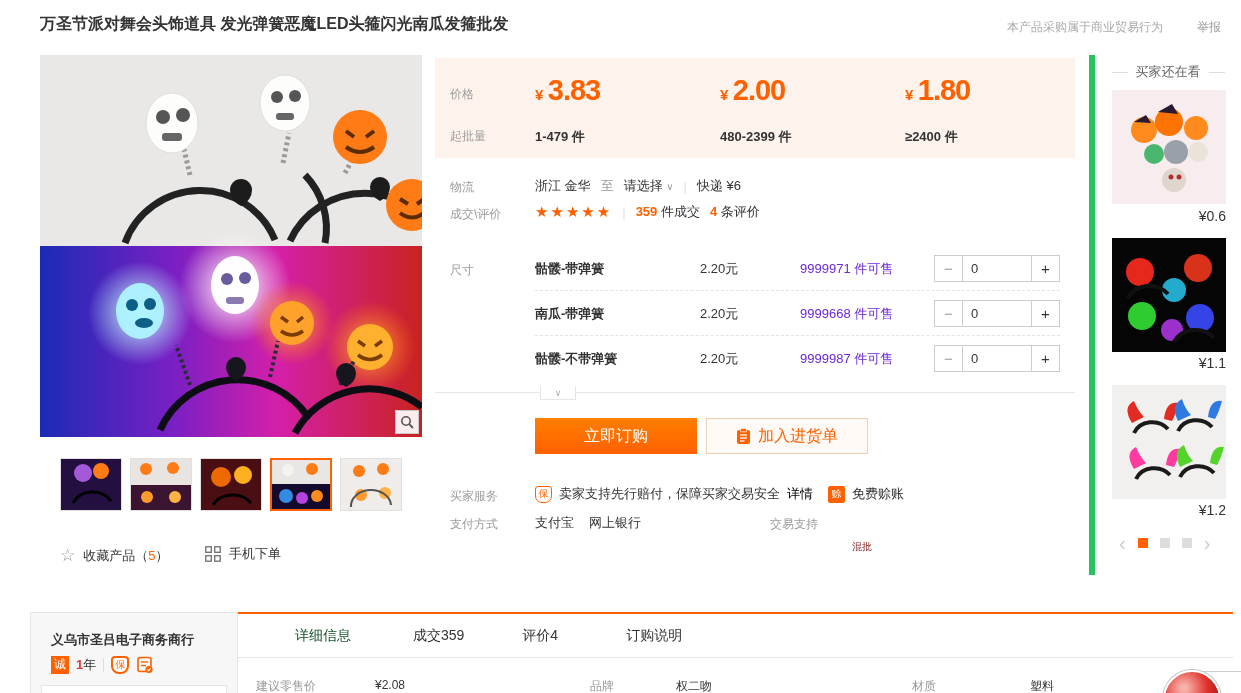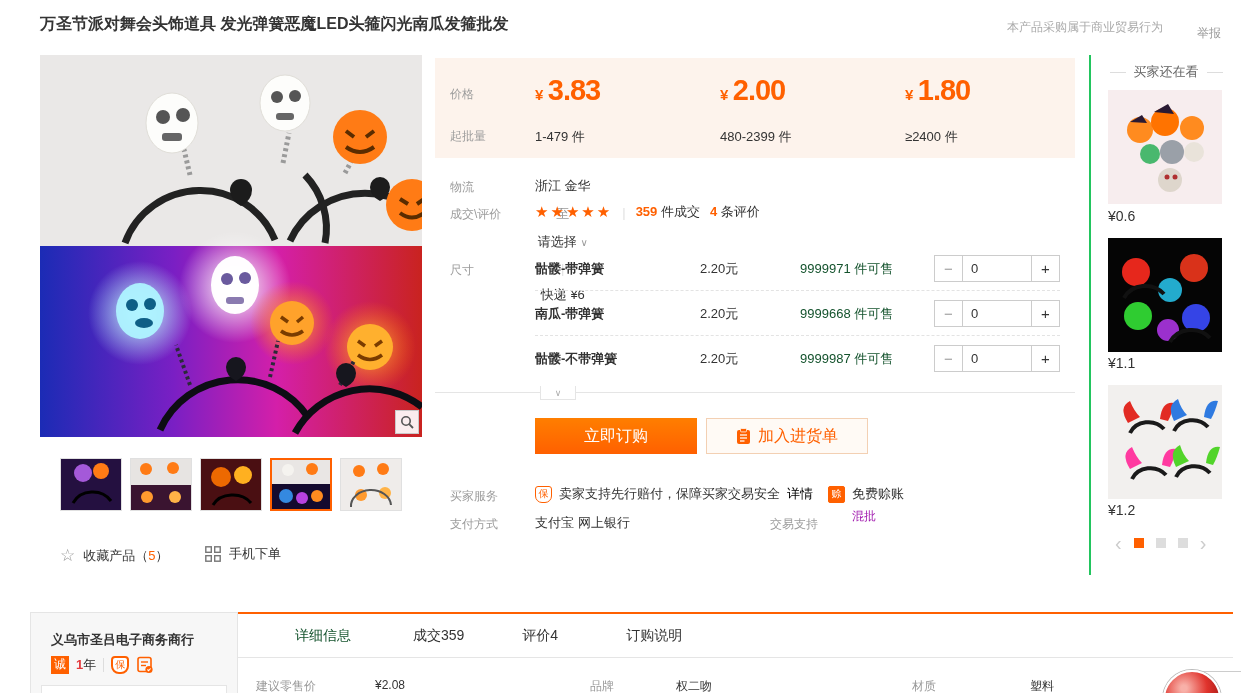--- a/index.html
+++ b/index.html
@@ -4,21 +4,21 @@
 <style>
   * { margin:0; padding:0; box-sizing:border-box; }
   html,body { background:#fff; }
   body { font-family:"Liberation Sans","DejaVu Sans",sans-serif; color:#333; }
   #page { position:relative; width:1241px; height:693px; background:#fff; overflow:hidden; }
   .abs { position:absolute; }
 
   
   .title { left:40px; top:14px; font-size:16px; font-weight:bold; color:#333; }
   .hdr-notice { top:19px; right:78px; font-size:12px; color:#aaa; }
-  .hdr-report { top:25px; right:20px; font-size:12px; color:#999; cursor:pointer; }
+  .hdr-report { top:19px; right:20px; font-size:12px; color:#999; cursor:pointer; }
 
   
   .main-img { left:40px; top:55px; width:382px; height:382px; background:#eae8e7; }
   .zoom-btn { right:3px; bottom:3px; width:24px; height:24px; background:rgba(255,255,255,.92);
               border:1px solid #c9c9c9; display:flex; align-items:center; justify-content:center; }
   .thumbs { left:60px; top:458px; display:flex; gap:8px; }
   .thumb { width:62px; height:53px; border:1px solid #e0e0e0; overflow:hidden; position:relative; cursor:pointer; }
   .thumb.sel { border:2px solid #ff6000; }
   .fav-row { left:60px; top:545px; font-size:13px; color:#333; display:flex; align-items:center; gap:8px; }
   .star-outline { color:#999; font-size:17px; }
@@ -26,65 +26,65 @@
   .mobile-row { left:205px; top:545px; font-size:13px; color:#333; display:flex; align-items:center; gap:8px; }
 
   
   .price-box { left:435px; top:58px; width:640px; height:100px; background:#fdf3ec; }
   .lbl { color:#9c9c9c; font-size:12px;text-align:center; }
   .price-lbl { left:15px; top:28px; }
   .moq-lbl { left:15px; top:70px; }
   .tier { top:16px; }
   .tier .yen { color:#ff6000; font-size:15px; font-weight:bold; }
   .tier .val { color:#ff6000; font-size:29px; font-weight:bold; letter-spacing:-1px; }
-  .range { top:70px; font-size:13px; color:#333; }
+  .range { top:70px; font-size:13px; color:#333;font-weight:bold; }
 
   .row-lbl { left:450px; font-size:12px; color:#9c9c9c; }
-  .logi { left:535px; top:177px; font-size:13px; color:#333; display:flex; align-items:center; gap:10px;flex-direction:column; }
+  .logi { left:535px; top:177px; font-size:13px; color:#333; display:flex; align-items:center; gap:10px; }
   .muted { color:#999; }
   .sep { color:#e0e0e0; }
   .caret { font-size:10px; color:#999; }
   .rating-row { left:535px; top:203px; display:flex; align-items:center; gap:10px; font-size:13px; }
   .stars { color:#ff6000; font-size:15px; letter-spacing:2px; }
   .orange-b { color:#ff6000; font-weight:bold; }
 
   .sku-row { left:535px; width:525px; height:45px; display:flex; align-items:center; }
   .sku-name { width:165px; font-size:13px; font-weight:bold; color:#333; }
   .sku-price { width:100px; font-size:13px; color:#333; }
-  .sku-stock { width:132px; font-size:13px; color:#14532d; }
+  .sku-stock { width:132px; font-size:13px; color:#6d28d9; }
   .dashed { left:535px; width:525px; border-bottom:1px dashed #e3e3e3; height:0; }
   .stepper { display:flex; height:27px; border:1px solid #ccc; background:#fff; margin-left:2px; }
   .stepper .btn { width:27px; display:flex; align-items:center; justify-content:center; font-size:15px; color:#999; cursor:pointer; background:#fff; }
   .stepper .btn.plus { color:#333; }
   .stepper .qty { width:70px; border-left:1px solid #ccc; border-right:1px solid #ccc; display:flex; align-items:center; padding-left:8px; font-size:13px; color:#333; }
   .sku-div { left:435px; top:392px; width:640px; border-bottom:1px solid #e5e5e5; height:0; }
   .expand-tab { left:540px; top:386px; width:36px; height:14px; background:#fff; border:1px solid #e5e5e5; border-top:none;
                 display:flex; align-items:center; justify-content:center; color:#aaa; font-size:9px; cursor:pointer; z-index:2; }
 
   .btn-order { left:535px; top:418px; width:162px; height:36px; background:linear-gradient(#ff7e00,#ff6000);
                color:#fff; font-size:16px; display:flex; align-items:center; justify-content:center; cursor:pointer; }
   .btn-cart { left:706px; top:418px; width:162px; height:36px; background:#fffaf5; border:1px solid #f3d0b3;
               color:#ff6000; font-size:16px; display:flex; align-items:center; justify-content:center; gap:7px; cursor:pointer; }
 
   .svc-row { left:535px; top:485px; display:flex; align-items:center; gap:7px; font-size:13px; color:#333; }
   .badge-shield { width:17px; height:17px; border:1px solid #ff6000; border-radius:3px 3px 7px 7px; color:#ff6000;
                   font-size:10px; display:flex; align-items:center; justify-content:center; background:#fff; }
   .badge-sq { width:17px; height:17px; border:1px solid #ff6000; background:#ff6000; color:#fff; border-radius:2px;
               font-size:10px; display:flex; align-items:center; justify-content:center; }
   .link-blue { color:#000000; cursor:pointer; }
-  .pay-row { left:535px; top:514px; font-size:13px; color:#333; display:flex; gap:4px; }
+  .pay-row { left:535px; top:514px; font-size:13px; color:#333; display:flex; gap:15px; }
   .trade-lbl { left:770px; top:516px; }
-  .trade-val { left:852px; top:508px; font-size:12px; color:#a21caf; }
+  .trade-val { left:852px; top:540px; font-size:10px; color:#7f1d1d; }
 
   
-  .sidebar { left:1089px; top:55px; width:152px; height:520px; border-left:2px solid #22c55e; }
+  .sidebar { left:1089px; top:55px; width:152px; height:520px; border-left:6px solid #22c55e; }
   .sb-title { top:8px; width:100%; text-align:center; font-size:13px; color:#666; display:flex; align-items:center; justify-content:center; gap:8px; }
   .sb-title:before,.sb-title:after { content:""; width:16px; height:1px; background:#ddd; }
   .sb-img { left:17px; width:114px; height:114px; overflow:hidden; }
-  .sb-price { left:17px; width:114px; text-align:left; font-size:14px; color:#333; }
+  .sb-price { left:17px; width:114px; text-align:right; font-size:14px; color:#333; }
   .pager { left:24px; top:478px; display:flex; align-items:center; gap:12px; }
   .pg-arrow { color:#ccc; font-size:20px; cursor:pointer; line-height:1; }
   .dot { width:10px; height:10px; background:#ddd; cursor:pointer; }
   .dot.on { background:#ff6000; }
 
   
   .seller-box { left:30px; top:612px; width:208px; height:81px; background:#f7f7f7; border:1px solid #e5e5e5; border-bottom:none; }
   .seller-name { left:20px; top:18px; font-size:13px; font-weight:bold; color:#333; }
   .seller-badges { left:20px; top:42px; display:flex; align-items:center; gap:7px; }
   .badge-cheng { width:18px; height:18px; background:#ff6000; color:#fff; font-size:12px; display:flex; align-items:center; justify-content:center; }

